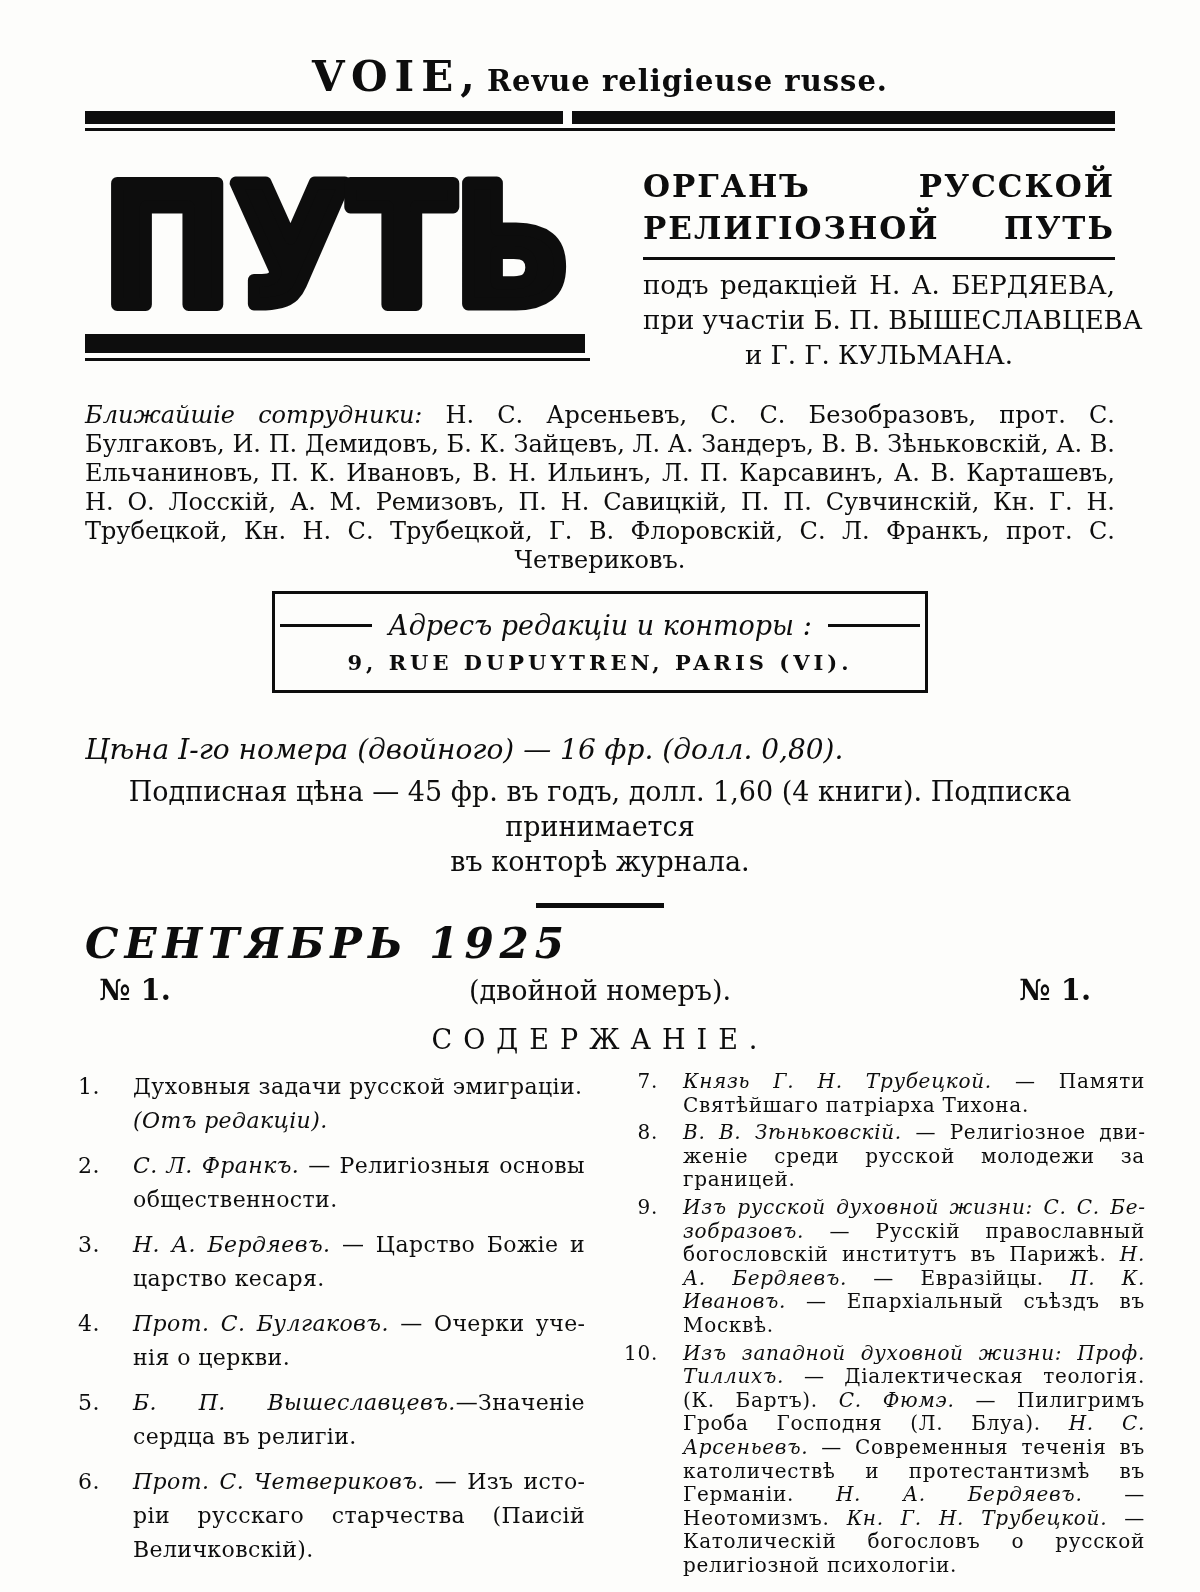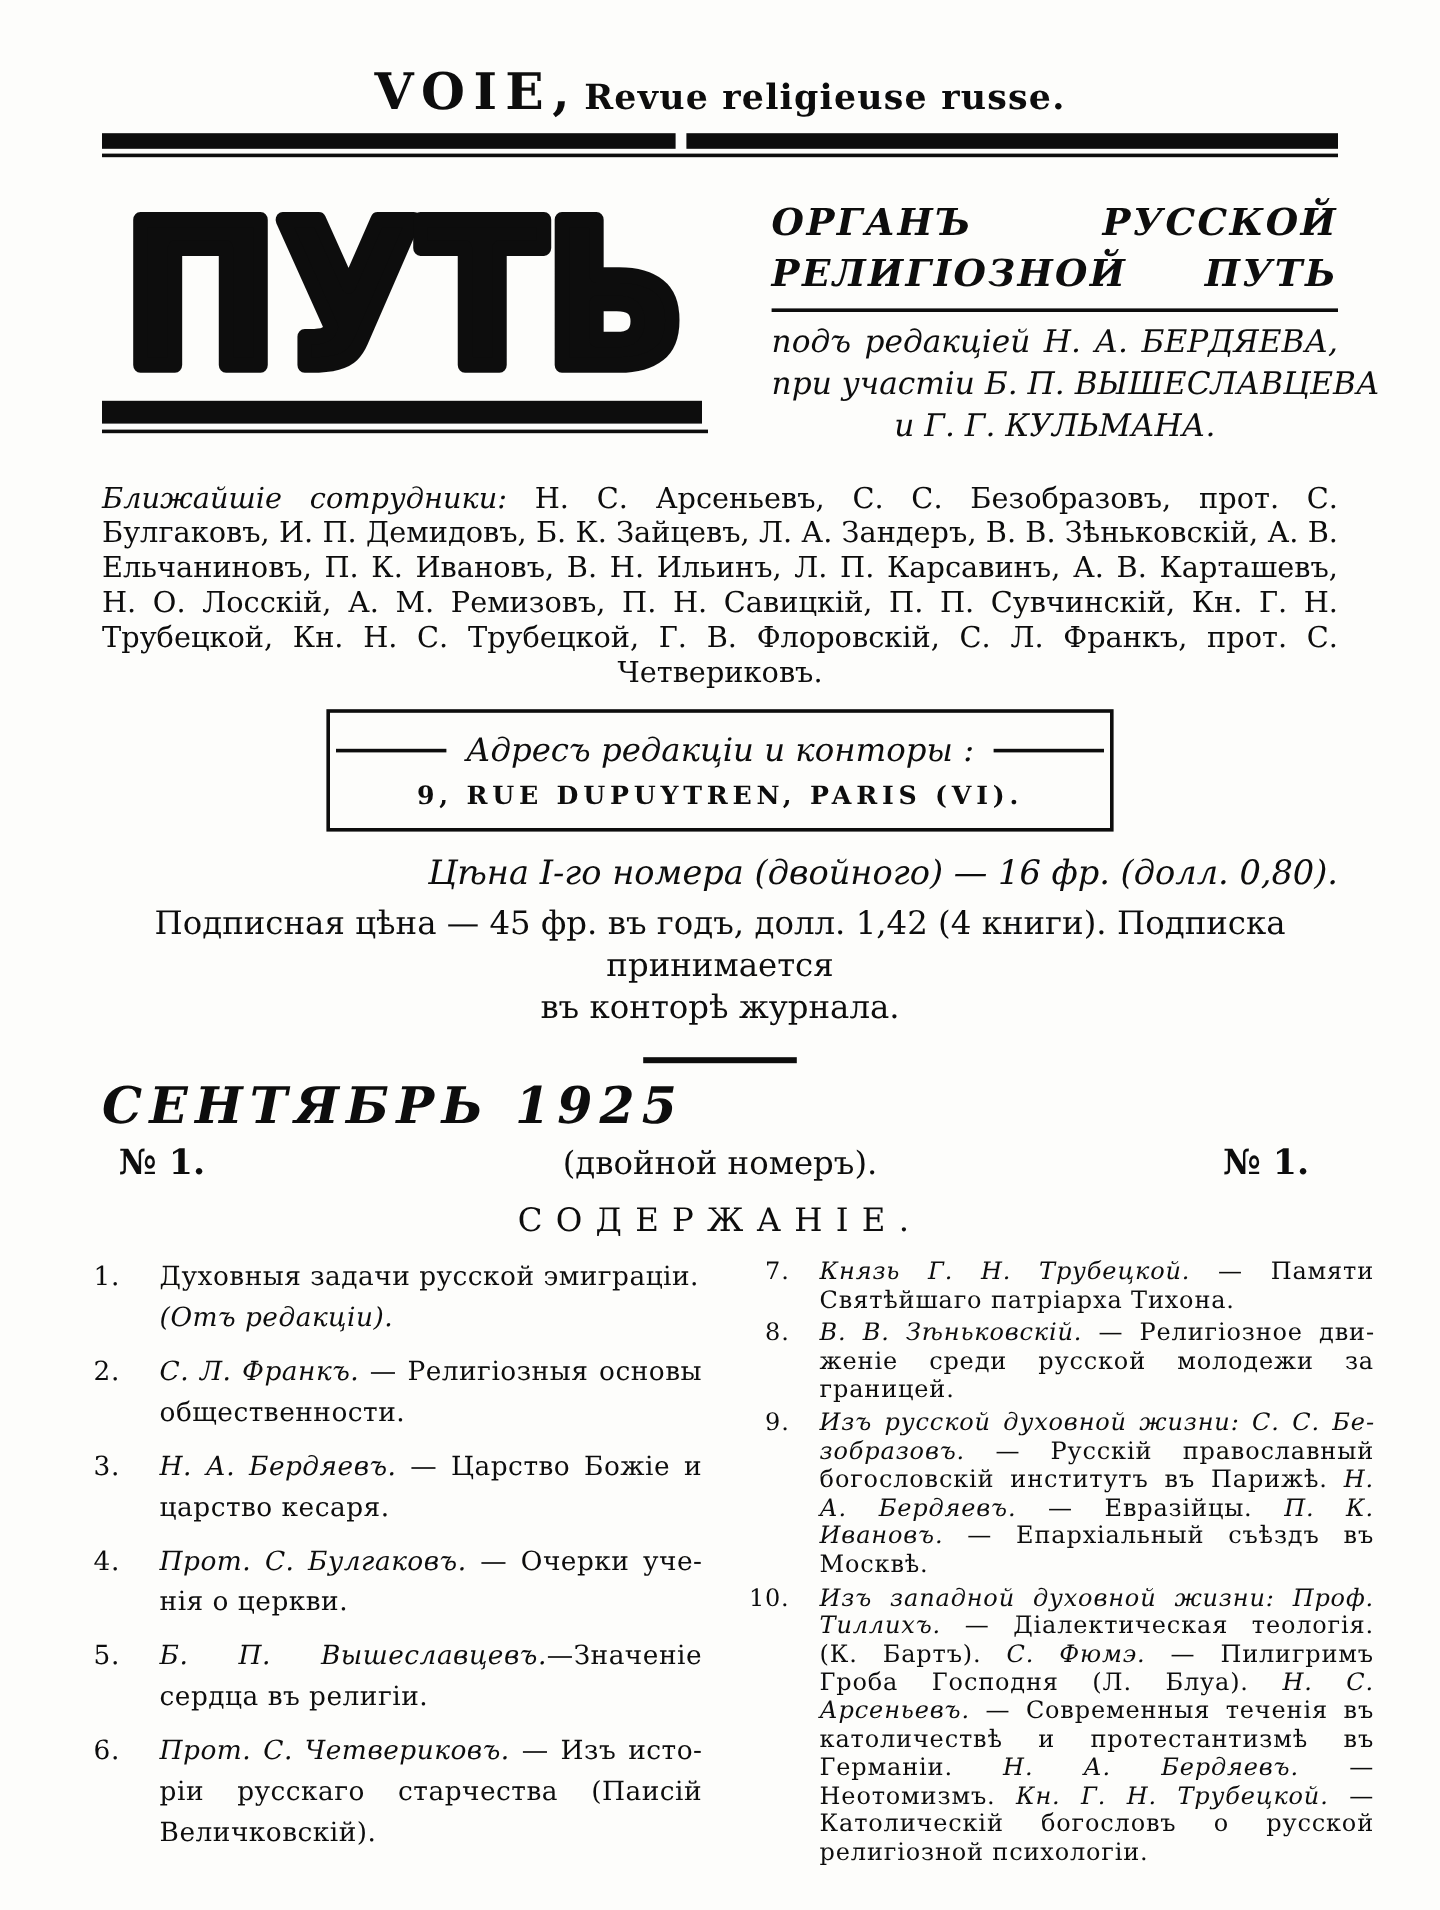--- a/index.html
+++ b/index.html
@@ -20,40 +20,40 @@
   .seg-b{flex:1;}
   .top-rule-thin{margin-top:4px;height:3px;background:#0d0d0d;}
 
   
   .masthead{margin-top:34px;display:flex;align-items:flex-start;}
   .logo-col{width:505px;}
   .logo-svg{display:block;}
   .logo-bar{margin-top:12px;width:500px;height:19px;background:#0d0d0d;}
   .logo-line{margin-top:5px;width:505px;height:3px;background:#0d0d0d;}
 
-  .organ-col{margin-left:auto;width:472px;font-style:italic;}
+  .organ-col{margin-left:auto;width:472px;}
   .organ-l{font-size:31px;font-weight:bold;letter-spacing:2px;text-align:justify;text-align-last:justify;line-height:42px;white-space:nowrap;}
   .organ-rule{margin-top:8px;height:3px;background:#0d0d0d;}
   .ed-l{font-size:26px;line-height:35px;text-align:justify;text-align-last:justify;white-space:nowrap;}
   .ed-l.first{margin-top:8px;}
   .ed-center{text-align:center;text-align-last:center;}
 
   
   .contribs{margin-top:28px;font-size:24px;line-height:29px;text-align:justify;text-align-last:center;}
   .contribs .lbl{font-style:italic;}
 
   
   .addr-box{margin:16px auto 0;width:656px;height:102px;border:3px solid #0d0d0d;box-sizing:border-box;
     display:flex;flex-direction:column;justify-content:center;align-items:center;}
   .addr-row{display:flex;align-items:center;gap:16px;}
   .addr-dash{width:92px;height:3px;background:#0d0d0d;}
   .addr-lbl{font-style:italic;font-size:27px;white-space:nowrap;}
   .addr-val{margin-top:9px;font-weight:bold;font-size:21px;letter-spacing:4px;white-space:nowrap;}
 
-  .price-line{margin-top:18px;text-align:right;font-style:italic;font-size:28px;}
+  .price-line{margin-top:40px;text-align:left;font-style:italic;font-size:28px;}
   .subscr{margin-top:8px;text-align:center;font-size:27px;line-height:35px;}
 
   .short-rule{margin:24px auto 0;width:128px;height:5px;background:#0d0d0d;}
 
   .month{margin-top:11px;font-size:42px;font-weight:bold;letter-spacing:6px;font-style:italic;}
 
   .issue-row{margin-top:5px;display:flex;align-items:baseline;font-size:29px;}
   .issue-no{font-weight:bold;white-space:nowrap;}
   .issue-left{width:220px;padding-left:14px;box-sizing:border-box;}
   .issue-center{flex:1;text-align:center;font-size:27px;}
@@ -117,21 +117,21 @@
       <div class="addr-dash"></div>
       <div class="addr-lbl">Адресъ редакціи и конторы :</div>
       <div class="addr-dash"></div>
     </div>
     <div class="addr-val">9, RUE DUPUYTREN, PARIS (VI).</div>
   </div>
 
   <div class="price-line">Цѣна I-го номера (двойного) — 16 фр. (долл. 0,80).</div>
 
   <div class="subscr">
-    <div>Подписная цѣна — 45 фр. въ годъ, долл. 1,42 (4 книги). Подписка принимается</div>
+    <div>Подписная цѣна — 45 фр. въ годъ, долл. 1,60 (4 книги). Подписка принимается</div>
     <div>въ конторѣ журнала.</div>
   </div>
 
   <div class="short-rule"></div>
 
   <div class="month">СЕНТЯБРЬ 1925</div>
 
   <div class="issue-row">
     <div class="issue-no issue-left">№ 1.</div>
     <div class="issue-center">(двойной номеръ).</div>

